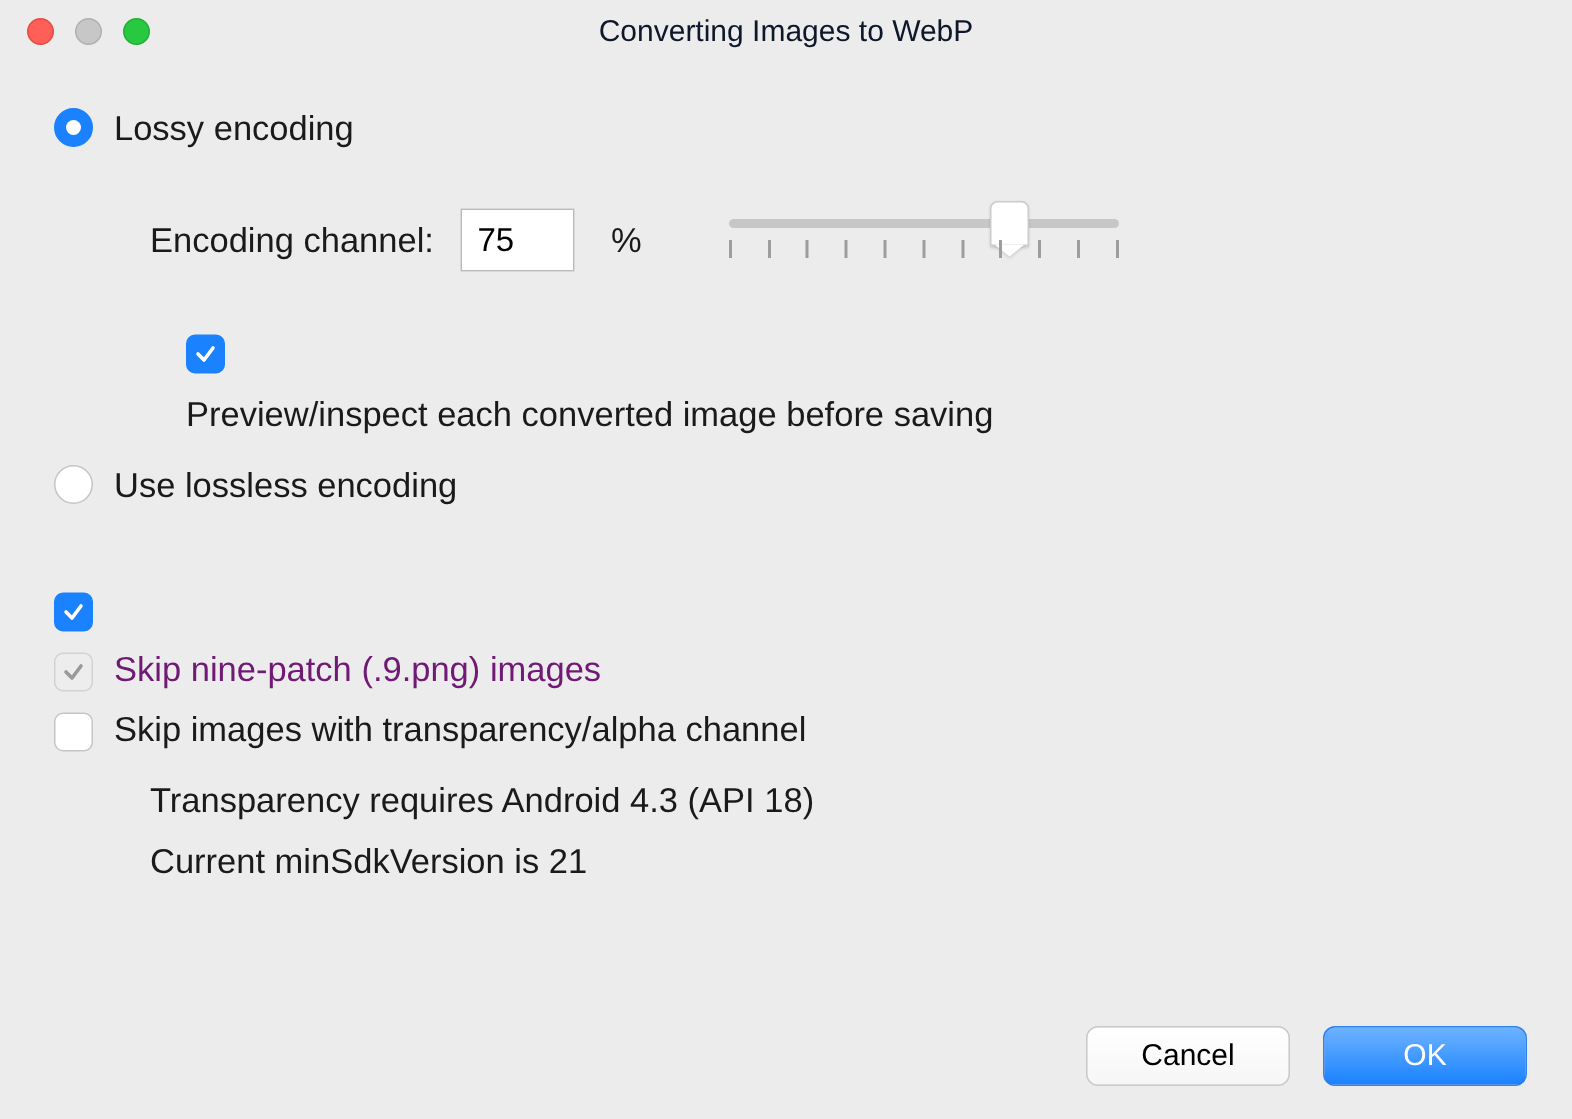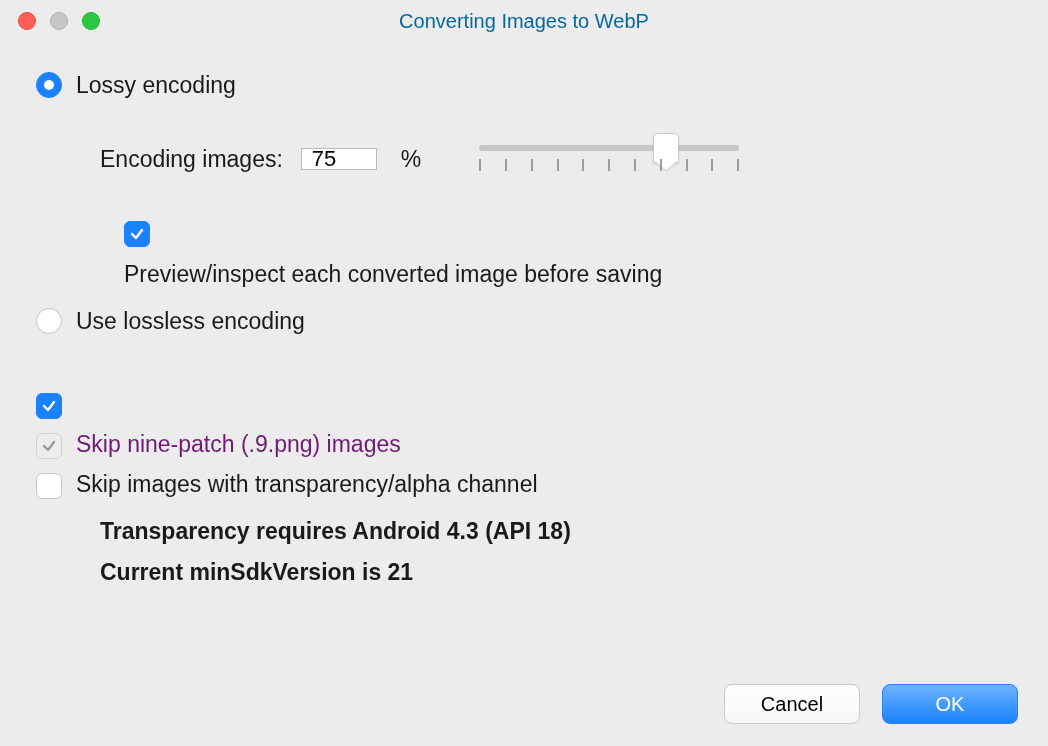--- a/index.html
+++ b/index.html
@@ -35,21 +35,21 @@
       height: 18px;
       border-radius: 50%;
     }
     .tl-close { background: #ff5f57; border: 1px solid #e54c40; }
     .tl-min   { background: #c7c7c7; border: 1px solid #b0b0b0; }
     .tl-zoom  { background: #28c940; border: 1px solid #1db034; }
     .title {
       flex: 1;
       text-align: center;
       font-size: 20px;
-      color: #0369a1;
+      color: #0f172a;
       font-weight: 400;
     }
     .content {
       padding: 30px 36px 0 36px;
       font-size: 23px;
       color: #1a1a1a;
     }
     
     .radio-row {
       display: flex;
@@ -114,21 +114,21 @@
     .check-label.disabled { color: #701a75; }
     
     .quality-row {
       display: flex;
       align-items: center;
       margin: 40px 0 40px 64px;
       gap: 18px;
     }
     .text-input {
       width: 76px;
-      height: 22px;
+      height: 42px;
       font-size: 22px;
       text-align: left;
       padding: 3px 10px;
       border: 1px solid #bababa;
       background: #fff;
       font-family: inherit;
     }
     .percent {
       margin-left: 6px;
       margin-right: 40px;
@@ -185,21 +185,20 @@
       height: 12px;
       background: #9d9d9d;
     }
     
     .indent-1 { margin-left: 88px; flex-direction: column; }
     .sub-note {
       margin-left: 64px;
       font-size: 23px;
       color: #1a1a1a;
       line-height: 1.8;
-      font-weight: bold;
     }
     
     .button-row {
       position: absolute;
       bottom: 22px;
       right: 30px;
       display: flex;
       gap: 22px;
     }
     .btn {
@@ -236,21 +235,21 @@
 </div>
 
 <div class="content">
 
   <div class="radio-row block">
     <span class="radio selected"></span>
     <span>Lossy encoding</span>
   </div>
 
   <div class="quality-row">
-    <span>Encoding images:</span>
+    <span>Encoding channel:</span>
     <input type="text" class="text-input" value="75" style="">
     <span class="percent">%</span>
     <div class="slider-wrap">
       <div class="slider-track"></div>
       <div class="slider-thumb"></div>
       <div class="slider-ticks">
         <span></span>
           <span></span>
           <span></span>
           <span></span>

